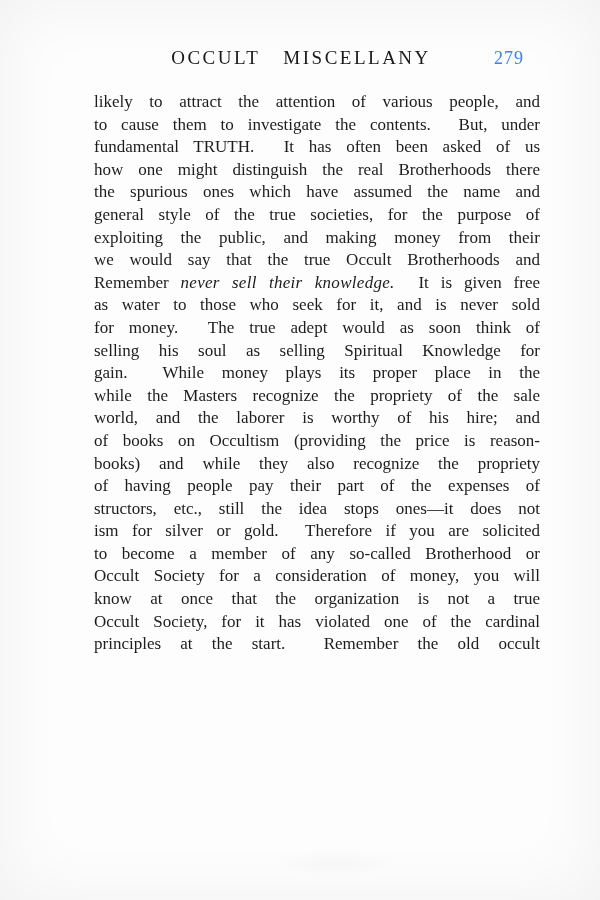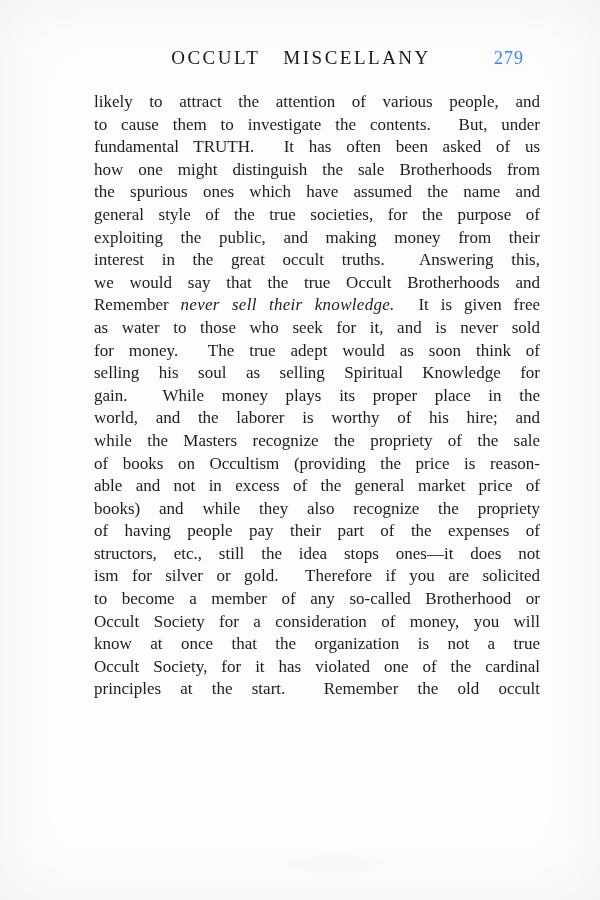--- a/index.html
+++ b/index.html
@@ -68,35 +68,33 @@
 <div class="page">
   <div class="running-header">
     <div class="header-title">OCCULT  MISCELLANY</div>
     <div class="header-pagenum">279</div>
   </div>
 
   <div class="body-text">
       <div class="line"><span>likely to attract the attention of various people, and</span></div>
       <div class="line"><span>to cause them to investigate the contents.&nbsp; But, under</span></div>
       <div class="line"><span>fundamental TRUTH.&nbsp; It has often been asked of us</span></div>
-      <div class="line"><span>how one might distinguish the sale Brotherhoods from</span></div>
+      <div class="line"><span>how one might distinguish the real Brotherhoods there</span></div>
       <div class="line"><span>the spurious ones which have assumed the name and</span></div>
       <div class="line"><span>general style of the true societies, for the purpose of</span></div>
       <div class="line"><span>exploiting the public, and making money from their</span></div>
-      <div class="line"><span>interest in the great occult truths.&nbsp; Answering this,</span></div>
       <div class="line"><span>we would say that the true Occult Brotherhoods and</span></div>
       <div class="line"><span>Remember </span><em>never sell their knowledge.</em><span>&nbsp; It is given free</span></div>
       <div class="line"><span>as water to those who seek for it, and is never sold</span></div>
       <div class="line"><span>for money.&nbsp; The true adept would as soon think of</span></div>
       <div class="line"><span>selling his soul as selling Spiritual Knowledge for</span></div>
       <div class="line"><span>gain.&nbsp; While money plays its proper place in the</span></div>
+      <div class="line"><span>while the Masters recognize the propriety of the sale</span></div>
       <div class="line"><span>world, and the laborer is worthy of his hire; and</span></div>
-      <div class="line"><span>while the Masters recognize the propriety of the sale</span></div>
       <div class="line"><span>of books on Occultism (providing the price is reason-</span></div>
-      <div class="line"><span>able and not in excess of the general market price of</span></div>
       <div class="line"><span>books) and while they also recognize the propriety</span></div>
       <div class="line"><span>of having people pay their part of the expenses of</span></div>
       <div class="line"><span>structors, etc., still the idea stops ones—it does not</span></div>
       <div class="line"><span>ism for silver or gold.&nbsp; Therefore if you are solicited</span></div>
       <div class="line"><span>to become a member of any so-called Brotherhood or</span></div>
       <div class="line"><span>Occult Society for a consideration of money, you will</span></div>
       <div class="line"><span>know at once that the organization is not a true</span></div>
       <div class="line"><span>Occult Society, for it has violated one of the cardinal</span></div>
       <div class="line"><span>principles at the start.&nbsp; Remember the old occult</span></div>
     </div>

